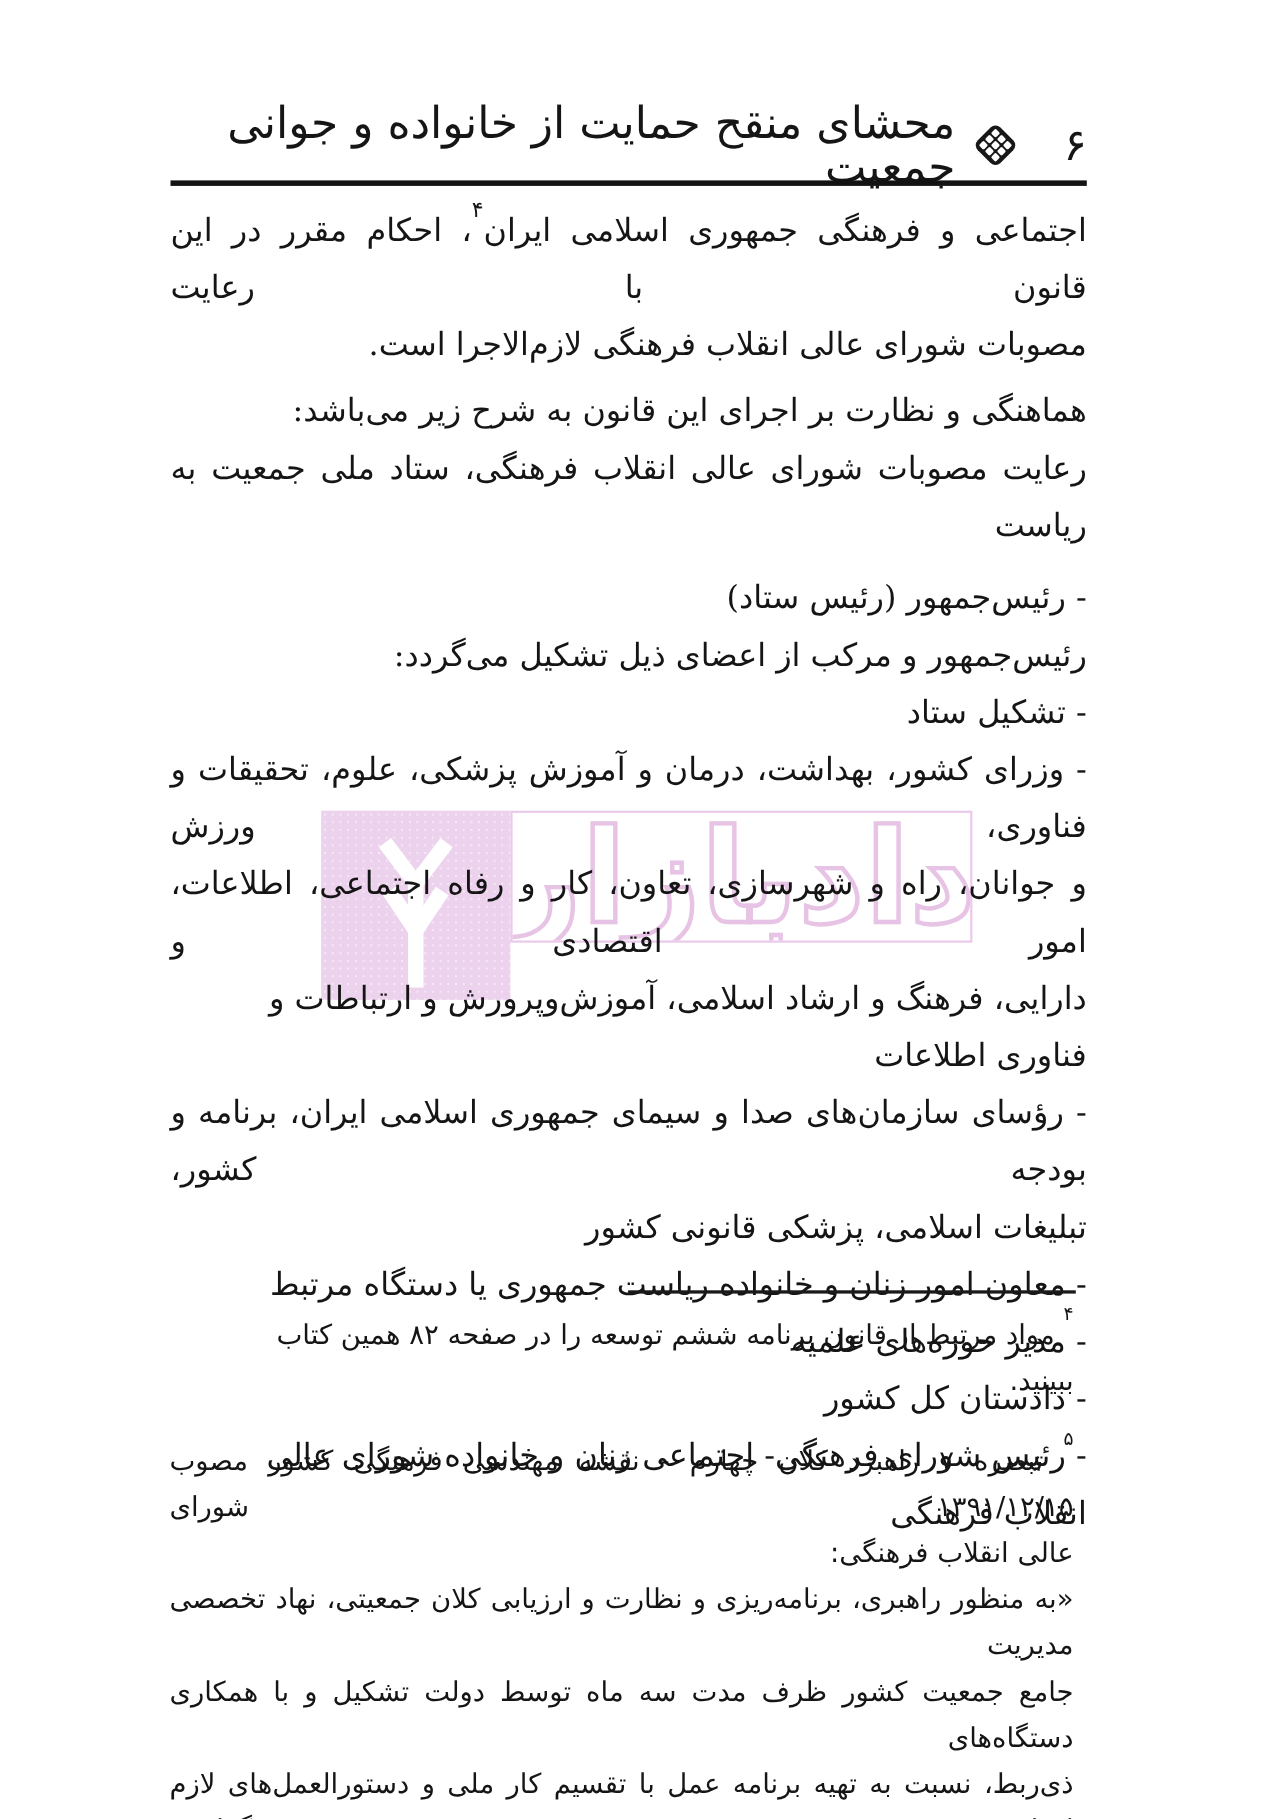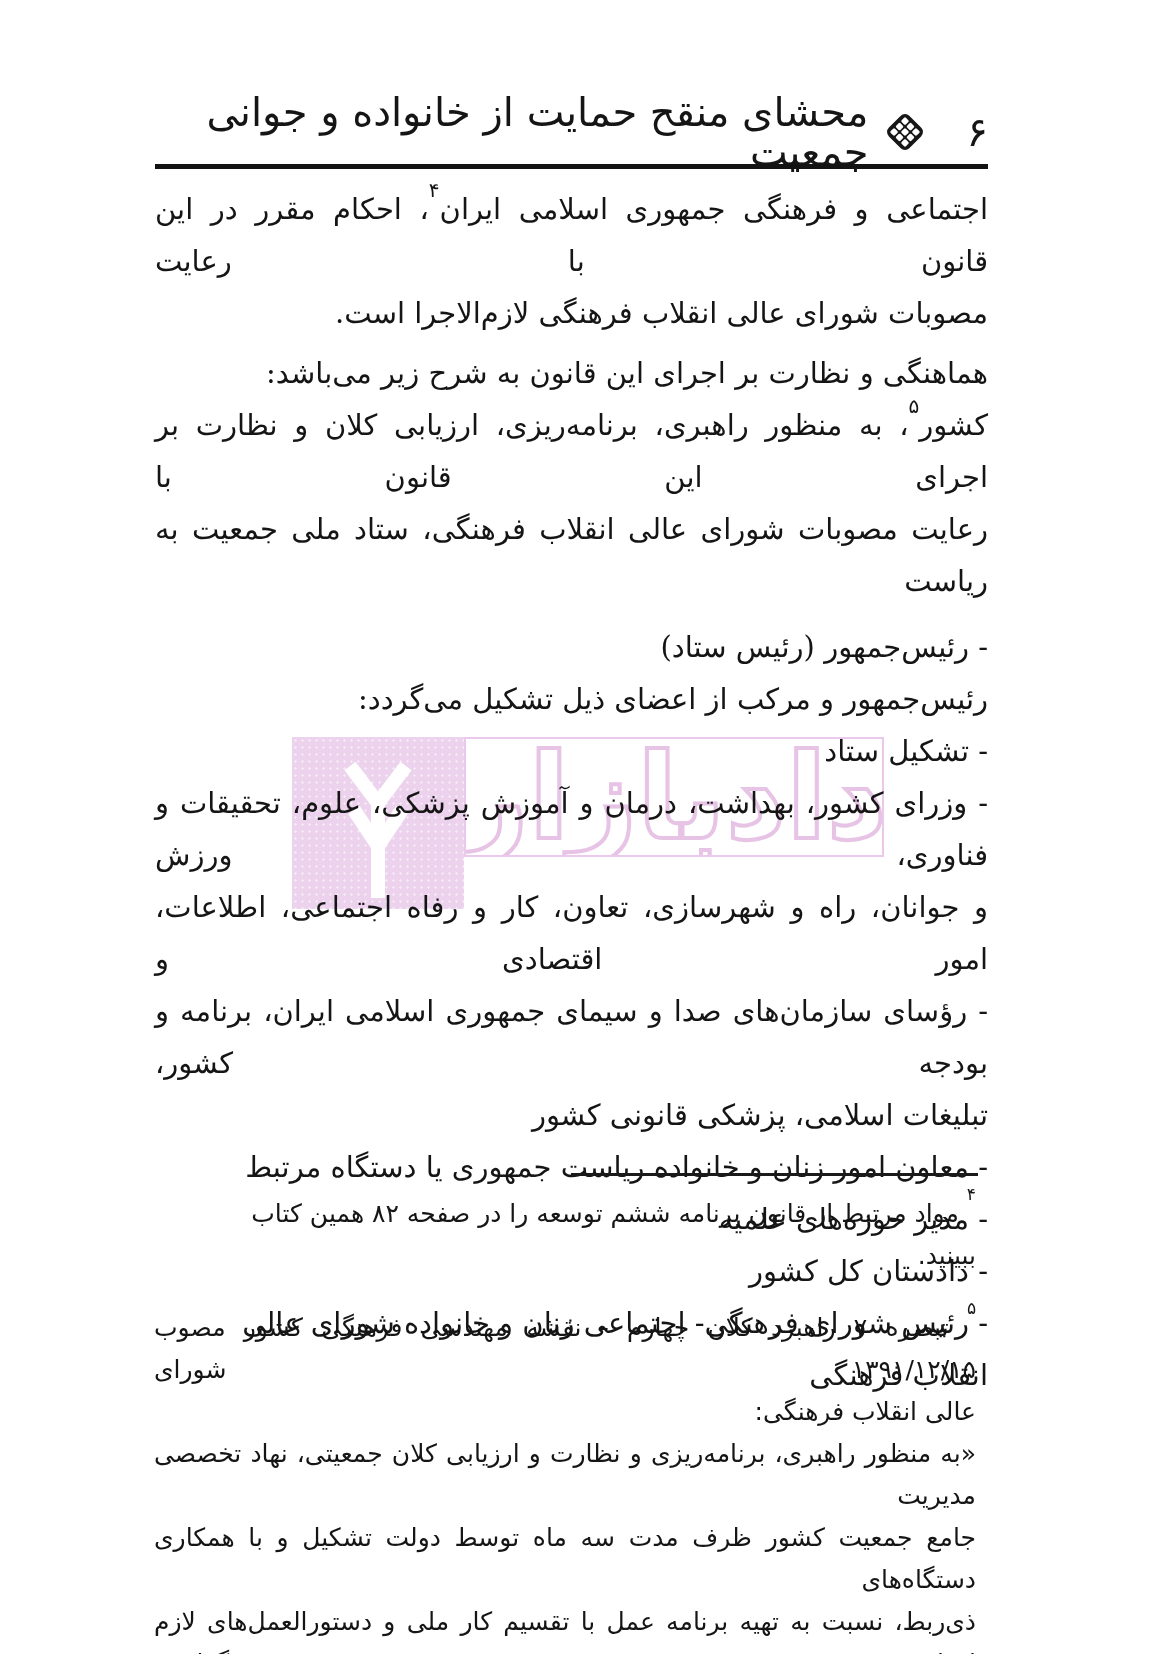--- a/index.html
+++ b/index.html
@@ -95,28 +95,28 @@
     <div class="htitle">محشای منقح حمایت از خانواده و جوانی جمعیت</div>
   </div>
   <div class="hrule"></div>
 
   <div class="bodytext">
     <div class="ln"><span>اجتماعی و فرهنگی جمهوری اسلامی ایران</span><sup class="ref">۴</sup><span>، احکام مقرر در این قانون با رعایت</span></div>
     <div class="le">مصوبات شورای عالی انقلاب فرهنگی لازم‌الاجرا است.</div>
 
     <div class="le mt1">هماهنگی و نظارت بر اجرای این قانون به شرح زیر می‌باشد:</div>
 
-    <div class="ln"><span>کشور</span><sup class="ref">۵</sup><span>، به منظور راهبری، برنامه‌ریزی، ارزیابی کلان و نظارت بر اجرای این قانون با</span></div>
     <div class="ln">رعایت مصوبات شورای عالی انقلاب فرهنگی، ستاد ملی جمعیت به ریاست</div>
     <div class="le mt3">- رئیس‌جمهور (رئیس ستاد)</div>
 
     <div class="le">رئیس‌جمهور و مرکب از اعضای ذیل تشکیل می‌گردد:</div>
     <div class="le">- تشکیل ستاد</div>
     <div class="ln">- وزرای کشور، بهداشت، درمان و آموزش پزشکی، علوم، تحقیقات و فناوری، ورزش</div>
     <div class="ln">و جوانان، راه و شهرسازی، تعاون، کار و رفاه اجتماعی، اطلاعات، امور اقتصادی و</div>
+    <div class="le">دارایی، فرهنگ و ارشاد اسلامی، آموزش‌وپرورش و ارتباطات و فناوری اطلاعات</div>
     <div class="ln">- رؤسای سازمان‌های صدا و سیمای جمهوری اسلامی ایران، برنامه و بودجه کشور،</div>
     <div class="le">تبلیغات اسلامی، پزشکی قانونی کشور</div>
     <div class="le">- معاون امور زنان و خانواده ریاست جمهوری یا دستگاه مرتبط</div>
     <div class="le">- مدیر حوزه‌های علمیه</div>
     <div class="le">- دادستان کل کشور</div>
     <div class="le">- رئیس شورای فرهنگی- اجتماعی زنان و خانواده شورای عالی انقلاب فرهنگی</div>
   </div>
 
   <div class="fnsep"></div>
   <div class="fnotes">

